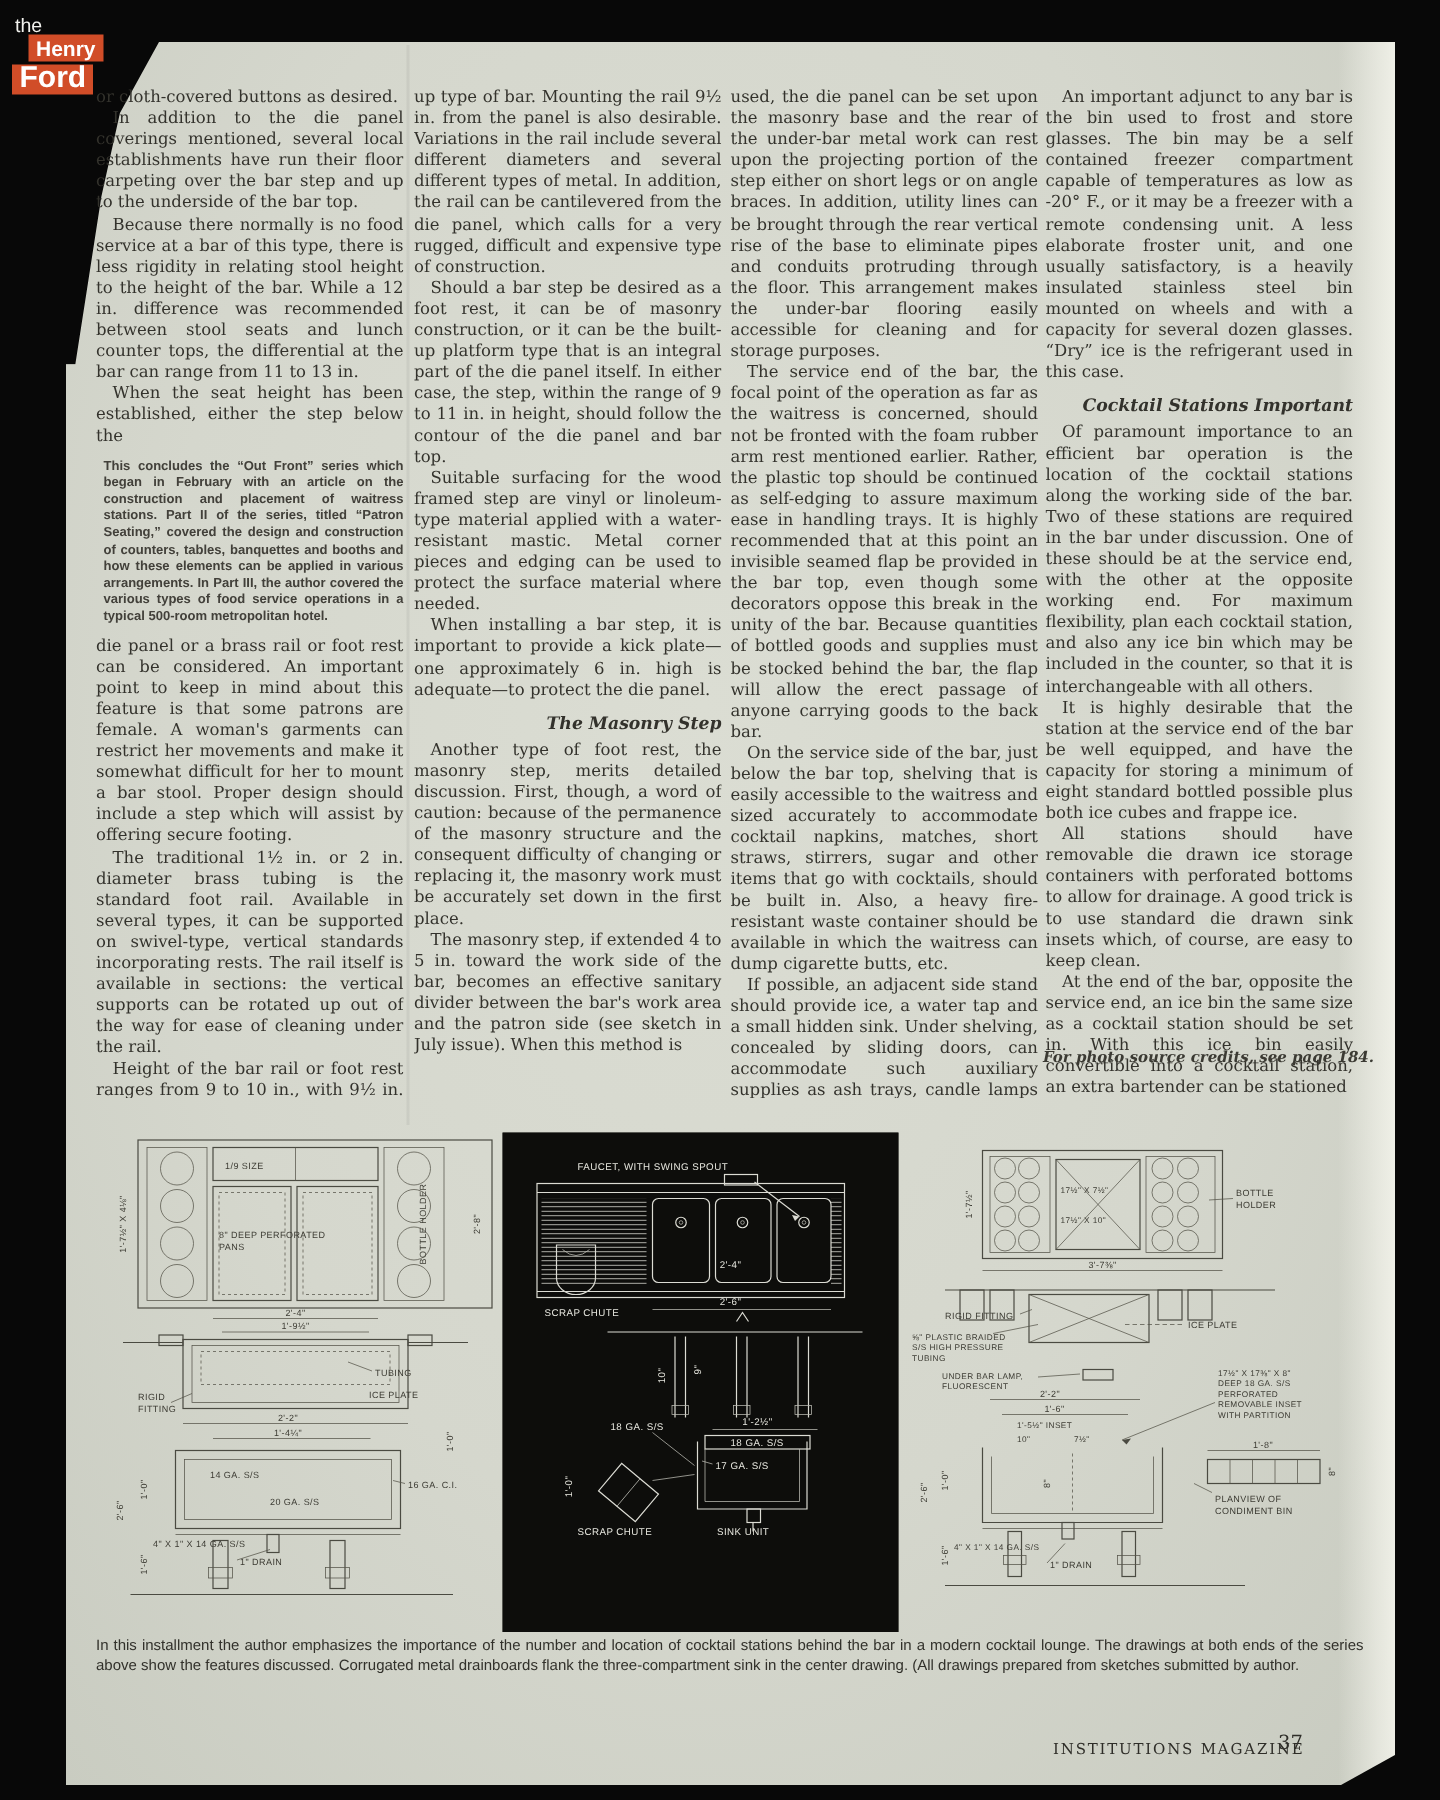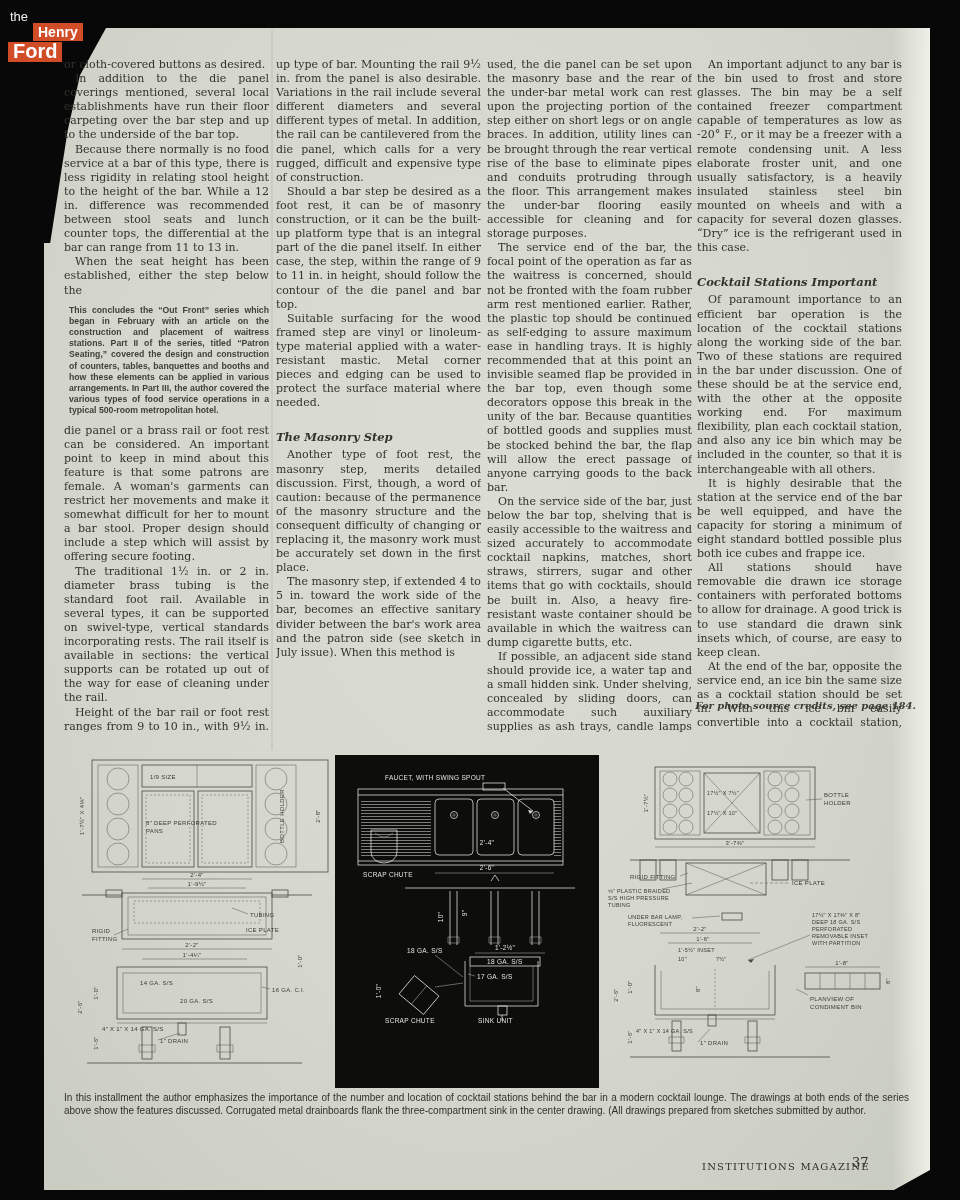--- a/index.html
+++ b/index.html
@@ -12,33 +12,33 @@
          background:linear-gradient(90deg, rgba(244,244,236,0) 0%, rgba(246,246,238,.6) 70%, rgba(250,250,242,.75) 100%);}
   .tear{position:absolute;left:44px;top:28px;width:62px;height:215px;background:#080808;
         clip-path:polygon(0 0,100% 0,58% 22%,38% 48%,24% 74%,10% 100%,0 100%);}
   .notch{position:absolute;left:894px;top:1170px;width:36px;height:20px;background:#080808;
         clip-path:polygon(100% 0,100% 100%,0 100%);}
   .crease{position:absolute;top:30px;width:2px;height:720px;background:rgba(60,60,50,.07);}
 
   .logo{position:absolute;left:8px;top:10px;font-family:"Liberation Sans",sans-serif;z-index:5;}
   .logo-the{display:block;color:#f2f2ee;font-size:13px;margin:0 0 0 2px;line-height:13px;}
   .logo-henry{display:inline-block;background:#d14d28;color:#fff;font-weight:bold;font-size:14px;
-              padding:2px 5px 1px;margin-left:25px;line-height:15px;}
+              padding:2px 5px 1px;margin-left:11px;line-height:15px;}
   .logo-ford{display:block;width:44px;background:#d14d28;color:#fff;font-weight:bold;font-size:20px;
               padding:2px 5px 3px;margin-top:1px;line-height:15px;}
 
   .col{position:absolute;top:58px;width:205px;height:674px;overflow:hidden;
        font-size:11px;line-height:14.1px;color:#33322c;text-align:justify;}
   #col1{left:64px;} #col2{left:276px;} #col3{left:487px;} #col4{left:697px;}
   .col p{margin:0;}
   .col p.ind{text-indent:11px;}
   .note{font-family:"Liberation Sans",sans-serif;font-weight:bold;font-size:8.7px;
         line-height:11.2px;color:#42403a;margin:7px 0 7px 5px !important;}
-  .colhead{font-weight:bold;font-style:italic;text-align:left;font-size:11.5px;
-           margin:20px 0 4px !important;text-indent:0 !important;}
+  .colhead{font-weight:bold;font-style:italic;text-align:right;font-size:11.5px;
+           margin:8px 0 4px !important;text-indent:0 !important;}
 
   .credits{position:absolute;left:618px;top:700px;width:298px;text-align:right;
            font-size:10px;font-style:italic;font-weight:bold;color:#3b3a33;}
 
   .figure{position:absolute;left:0;top:0;}
   svg text{font-family:"Liberation Sans",sans-serif;letter-spacing:.3px;}
   .lt text{fill:#3c3b33;font-size:6px;}
   .lt .ln{stroke:#4a4a41;stroke-width:.8;fill:none;}
   .lt .thin{stroke:#55544a;stroke-width:.5;fill:none;}
   .dk{background:#0d0d0b;}
@@ -75,20 +75,21 @@
   <p class="note">This concludes the “Out Front” series which began in February with an article on the construction and placement of waitress stations. Part II of the series, titled “Patron Seating,” covered the design and construction of counters, tables, banquettes and booths and how these elements can be applied in various arrangements. In Part III, the author covered the various types of food service operations in a typical 500-room metropolitan hotel.</p>
   <p>die panel or a brass rail or foot rest can be considered. An important point to keep in mind about this feature is that some patrons are female. A woman's garments can restrict her movements and make it somewhat difficult for her to mount a bar stool. Proper design should include a step which will assist by offering secure footing.</p>
   <p class="ind">The traditional 1½ in. or 2 in. diameter brass tubing is the standard foot rail. Available in several types, it can be supported on swivel-type, vertical standards incorporating rests. The rail itself is available in sections: the vertical supports can be rotated up out of the way for ease of cleaning under the rail.</p>
   <p class="ind">Height of the bar rail or foot rest ranges from 9 to 10 in., with 9½ in. the accepted standard for the stand-</p>
 </div>
 
 <div class="col" id="col2">
   <p>up type of bar. Mounting the rail 9½ in. from the panel is also desirable. Variations in the rail include several different diameters and several different types of metal. In addition, the rail can be cantilevered from the die panel, which calls for a very rugged, difficult and expensive type of construction.</p>
   <p class="ind">Should a bar step be desired as a foot rest, it can be of masonry construction, or it can be the built-up platform type that is an integral part of the die panel itself. In either case, the step, within the range of 9 to 11 in. in height, should follow the contour of the die panel and bar top.</p>
   <p class="ind">Suitable surfacing for the wood framed step are vinyl or linoleum-type material applied with a water-resistant mastic. Metal corner pieces and edging can be used to protect the surface material where needed.</p>
+  <p class="ind">When installing a bar step, it is important to provide a kick plate—one approximately 6 in. high is adequate—to protect the die panel.</p>
   <p class="colhead">The Masonry Step</p>
   <p class="ind">Another type of foot rest, the masonry step, merits detailed discussion. First, though, a word of caution: because of the permanence of the masonry structure and the consequent difficulty of changing or replacing it, the masonry work must be accurately set down in the first place.</p>
   <p class="ind">The masonry step, if extended 4 to 5 in. toward the work side of the bar, becomes an effective sanitary divider between the bar's work area and the patron side (see sketch in July issue). When this method is</p>
 </div>
 
 <div class="col" id="col3">
   <p>used, the die panel can be set upon the masonry base and the rear of the under-bar metal work can rest upon the projecting portion of the step either on short legs or on angle braces. In addition, utility lines can be brought through the rear vertical rise of the base to eliminate pipes and conduits protruding through the floor. This arrangement makes the under-bar flooring easily accessible for cleaning and for storage purposes.</p>
   <p class="ind">The service end of the bar, the focal point of the operation as far as the waitress is concerned, should not be fronted with the foam rubber arm rest mentioned earlier. Rather, the plastic top should be continued as self-edging to assure maximum ease in handling trays. It is highly recommended that at this point an invisible seamed flap be provided in the bar top, even though some decorators oppose this break in the unity of the bar. Because quantities of bottled goods and supplies must be stocked behind the bar, the flap will allow the erect passage of anyone carrying goods to the back bar.</p>
   <p class="ind">On the service side of the bar, just below the bar top, shelving that is easily accessible to the waitress and sized accurately to accommodate cocktail napkins, matches, short straws, stirrers, sugar and other items that go with cocktails, should be built in. Also, a heavy fire-resistant waste container should be available in which the waitress can dump cigarette butts, etc.</p>
   <p class="ind">If possible, an adjacent side stand should provide ice, a water tap and a small hidden sink. Under shelving, concealed by sliding doors, can accommodate such auxiliary supplies as ash trays, candle lamps and other items for the cocktail tables.</p>

